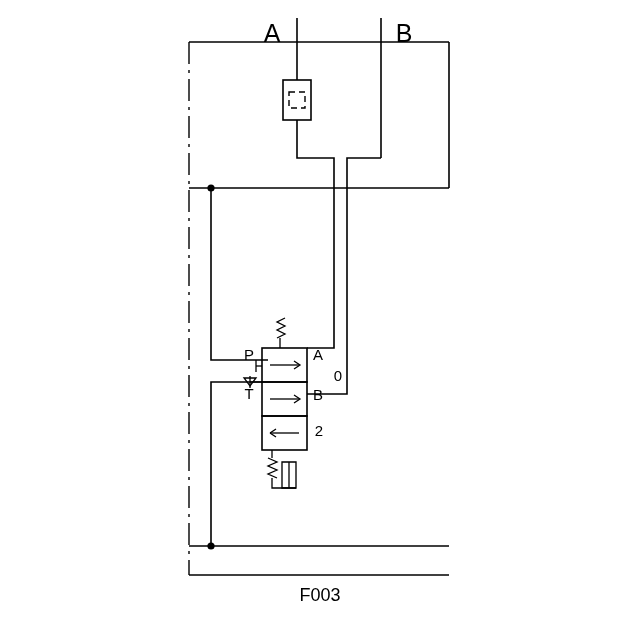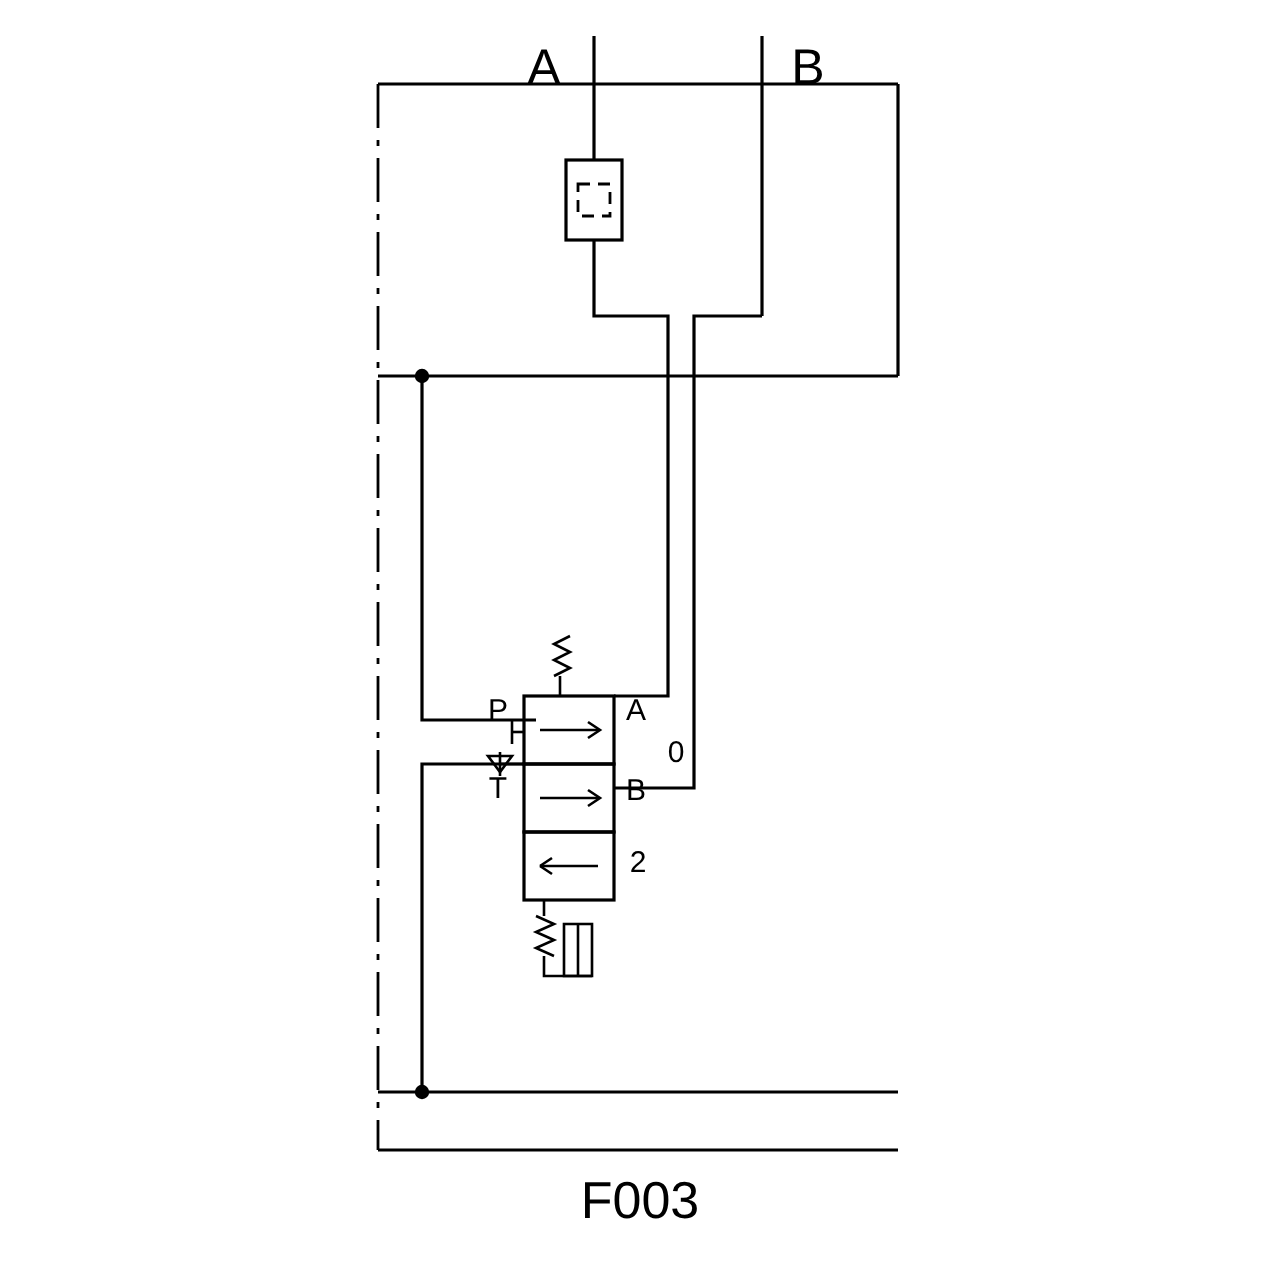--- a/index.html
+++ b/index.html
@@ -172,16 +172,16 @@
     <text class="lbl lbl-mid" x="249" y="360" text-anchor="middle">P</text>
     <text class="lbl lbl-mid" x="249" y="399" text-anchor="middle">T</text>
     <text class="lbl lbl-mid" x="318" y="360" text-anchor="middle">A</text>
     <text class="lbl lbl-mid" x="318" y="400" text-anchor="middle">B</text>
     <text class="lbl lbl-mid" x="338" y="381" text-anchor="middle">0</text>
     <text class="lbl lbl-mid" x="319" y="436" text-anchor="middle">2</text>
 
   </svg>
 
   <div style="position:absolute; left:0; top:585px; width:640px; text-align:center;">
-    <span class="lbl-big" style="font-size:26px; color:#000;">F003</span>
+    <span class="lbl-big" style="font-size:18px; color:#000;">F003</span>
   </div>
 
 </div>
 
 </body></html>

